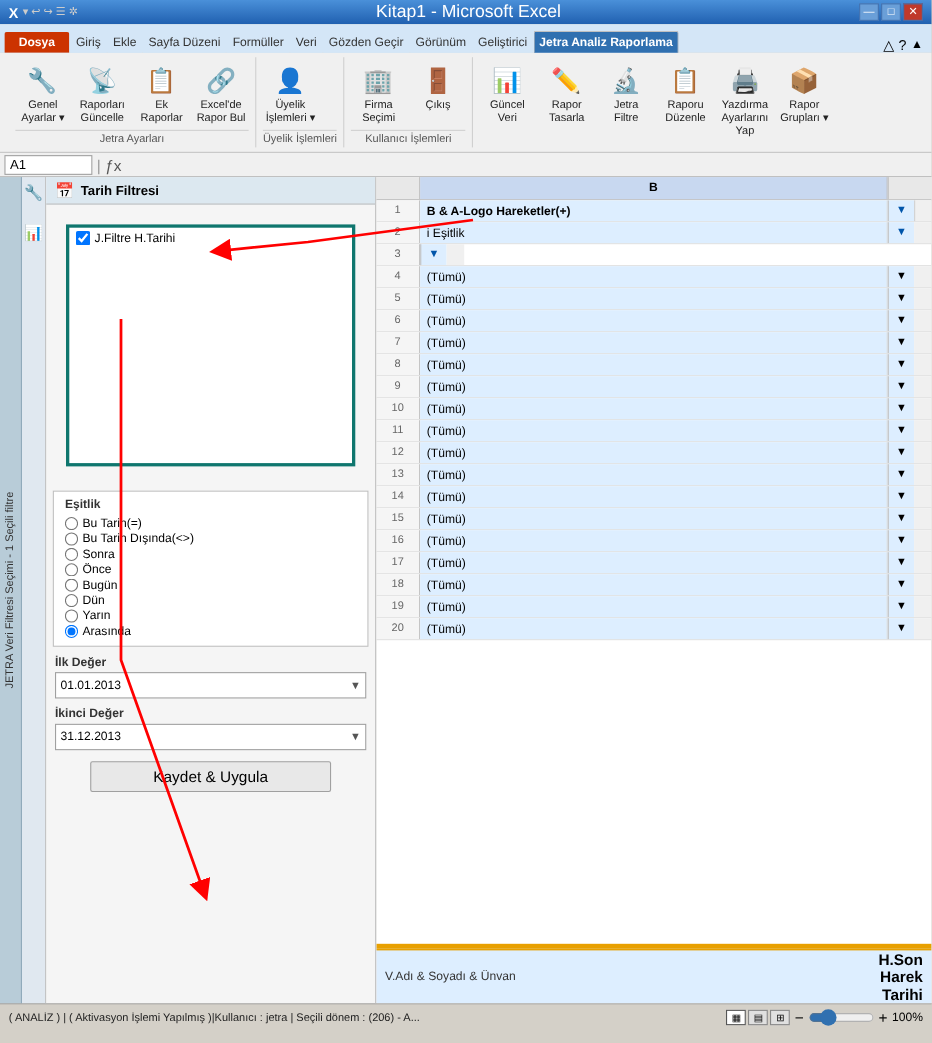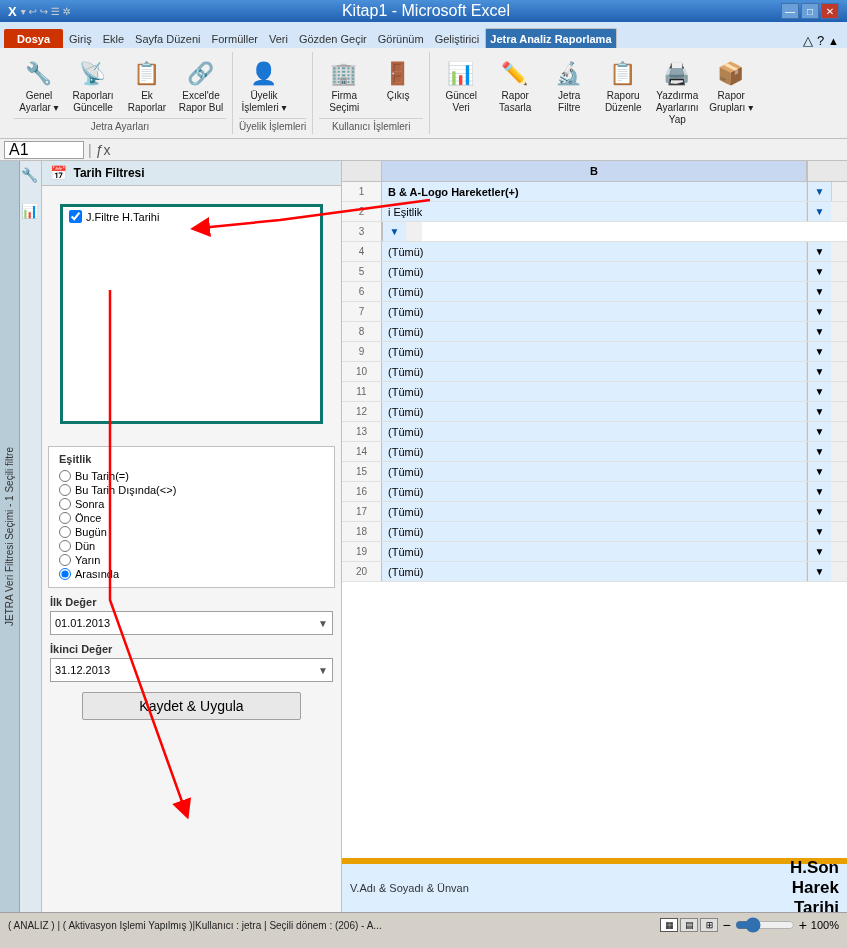--- a/index.html
+++ b/index.html
@@ -84,21 +84,21 @@
       height: 22px;
       display: flex;
       align-items: center;
       border-bottom: 1px solid #c0c0c0;
       padding: 0 4px;
       gap: 4px;
     }
     .name-box {
       width: 80px; height: 18px;
       border: 1px solid #a0a0a0; background: white;
-      font-size: 16px; padding: 0 4px;
+      font-size: 12px; padding: 0 4px;
       display: flex; align-items: center;
     }
     .formula-divider { color: #999; font-size: 14px; }
     .formula-icon { font-size: 14px; color: #555; cursor: pointer; }
     .formula-input {
       flex: 1; height: 18px;
       border: none; background: transparent;
       font-size: 11px;
     }
 
@@ -272,21 +272,21 @@
       display: flex;
       align-items: center;
       gap: 4px;
     }
 
     
     input[type=checkbox] { width: 13px; height: 13px; }
     input[type=radio] { width: 12px; height: 12px; }
 
     .bottom-label { color: #333; font-size: 11px; }
-    .bottom-right-vals { margin-left: auto; text-align: right; font-size: 17px; font-weight: bold; }
+    .bottom-right-vals { margin-left: auto; text-align: right; font-size: 14px; font-weight: bold; }
 
     .status-view-icons { display: flex; gap: 2px; align-items: center; }
     .status-view-icon {
       width: 18px; height: 14px;
       border: 1px solid #888;
       display: flex; align-items: center; justify-content: center;
       font-size: 9px; cursor: pointer; background: #e0e0e0;
     }
     .status-view-icon.active { background: white; border-color: #555; }
     .zoom-slider {

